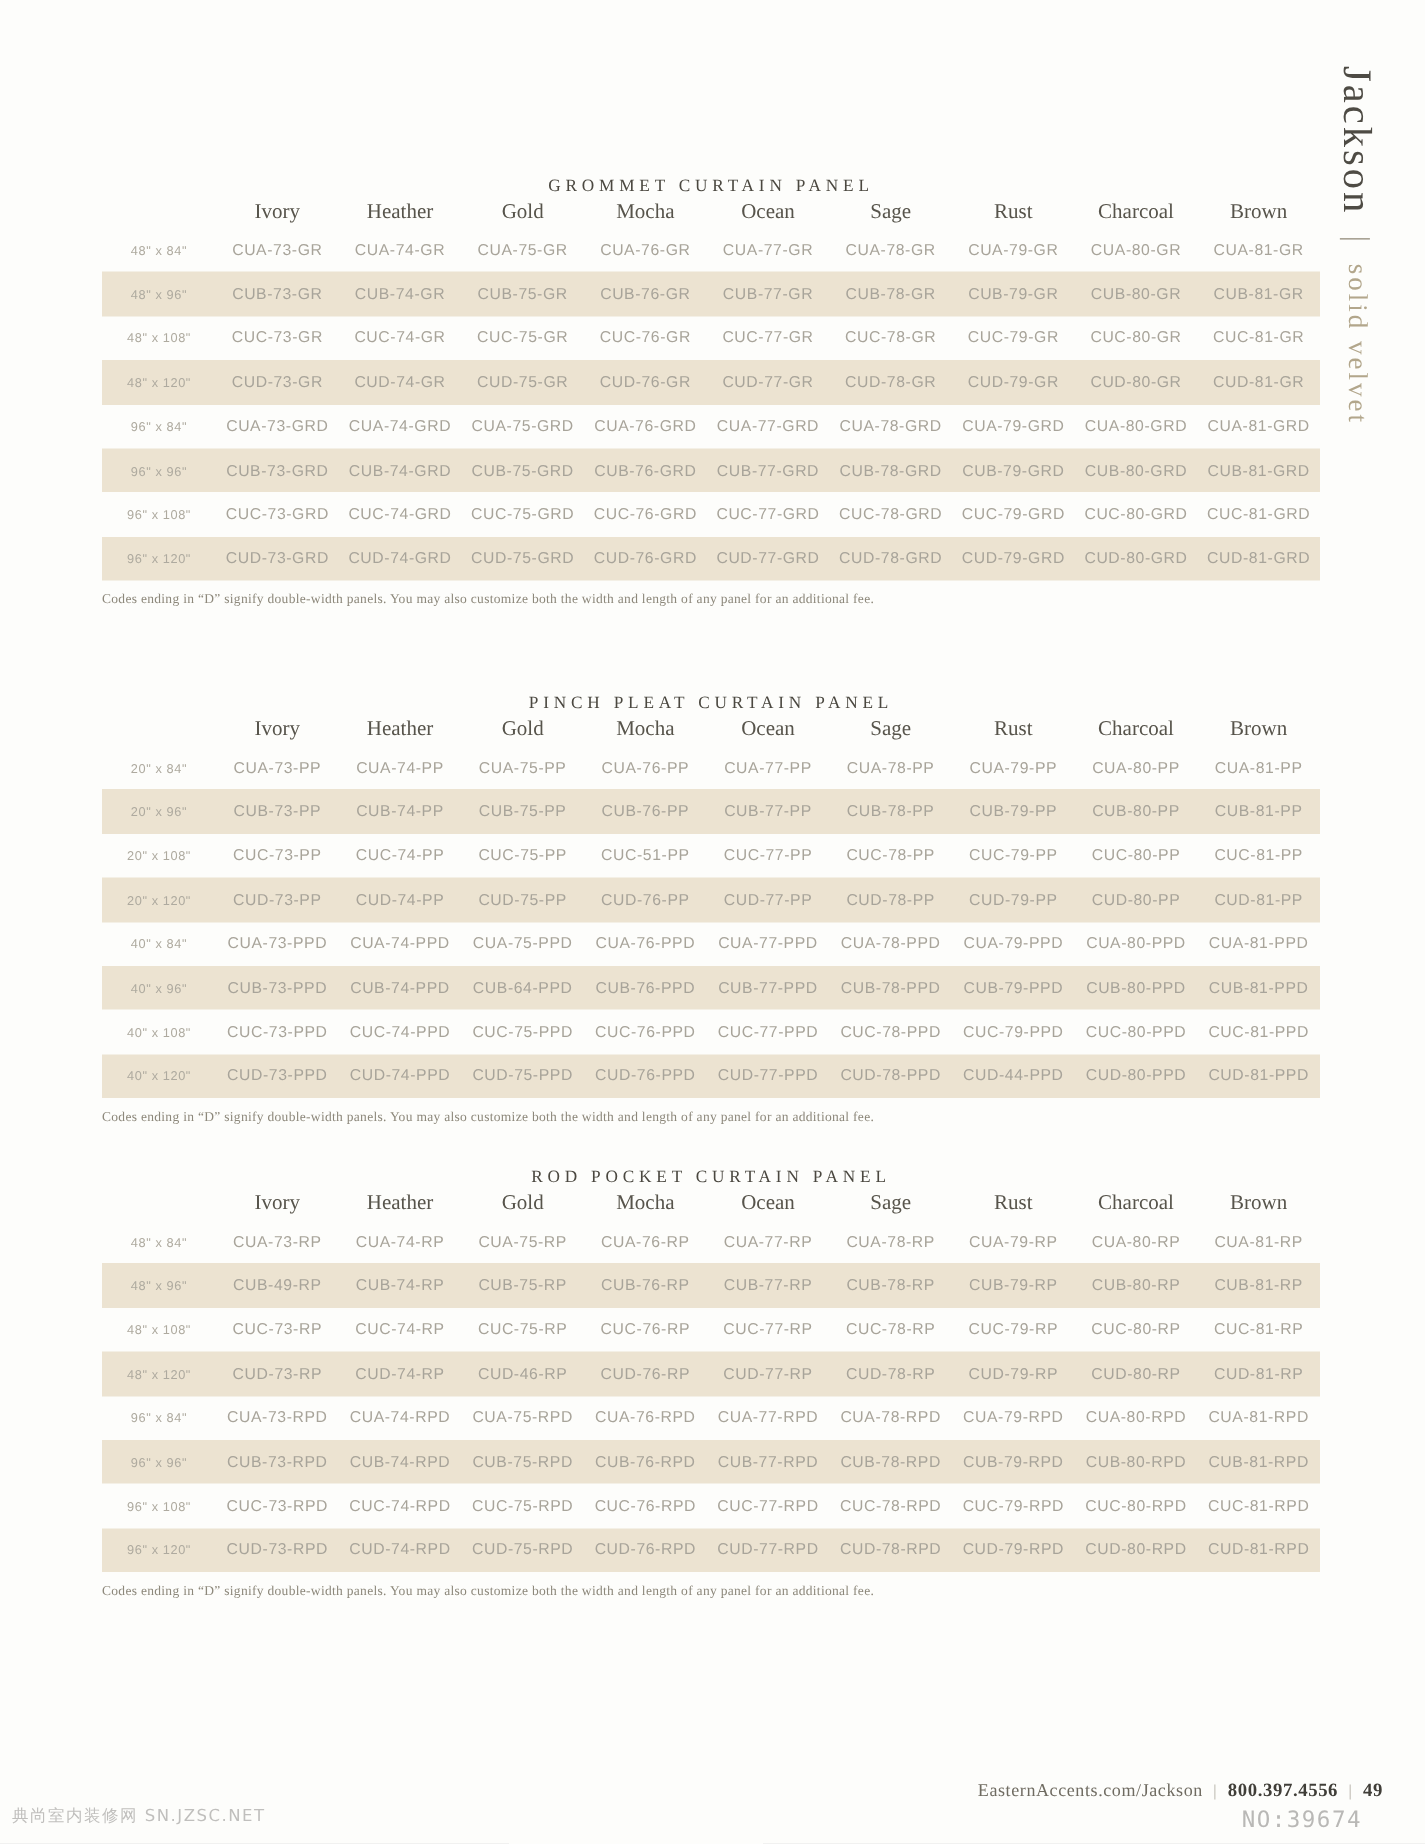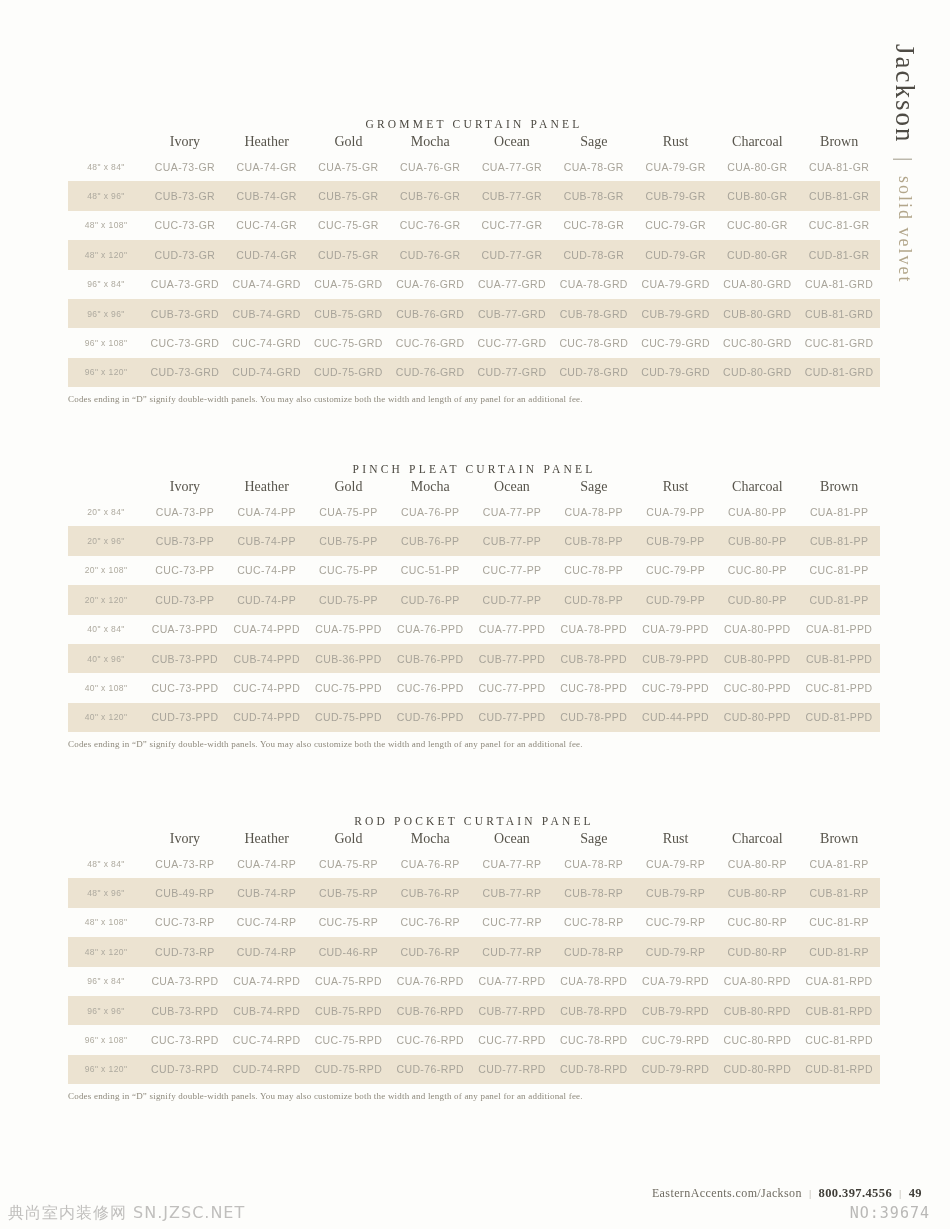--- a/index.html
+++ b/index.html
@@ -2,21 +2,21 @@
 <html><head>
 <meta charset="utf-8">
 <style>
   html,body{margin:0;padding:0;background:#e8e8e8;}
   .page{
     position:relative;width:950px;height:1229px;margin:0 auto;
     background:#fdfdfb;overflow:hidden;
     font-family:"Liberation Serif",serif;
   }
   .panel-section{position:absolute;left:68px;width:812px;}
-  #sec0{top:76px;margin-top:40px;} #sec1{top:461px;} #sec2{top:813px;}
+  #sec0{top:76px;margin-top:40px;} #sec1{top:461px;} #sec2{top:777px;}
   .table-title{
     margin:0;height:16px;line-height:16px;text-align:center;
     font-size:11.5px;font-weight:normal;letter-spacing:3.2px;color:#4b4840;
   }
   .tgrid{width:100%;}
   .trow{display:grid;grid-template-columns:76px repeat(9,1fr);align-items:center;}
   .thead{height:20px;}
   .tbody-row{height:29.4px;}
   .shaded{background:#ece3d1;}
   .hcell{text-align:center;font-size:14px;color:#57544b;}
@@ -40,24 +40,24 @@
   .side-sep{font-size:22px;color:#a9a395;padding:14px 0;}
   .collection{font-size:18px;color:#b2a68b;letter-spacing:2px;}
   .footer{
     position:absolute;top:1186px;right:28px;
     font-size:12px;color:#6f6b61;letter-spacing:.4px;white-space:nowrap;
   }
   .footer .fsep{color:#b3afa5;margin:0 7px;font-size:11px;}
   .footer .phone,.footer .pagenum{font-weight:bold;color:#403e38;font-size:12.5px;}
   .wm-left{
     position:absolute;left:8px;top:1203px;
-    font-family:"DejaVu Sans",sans-serif;font-size:16px;color:#c0bfbd;letter-spacing:1px;
+    font-family:"DejaVu Sans",sans-serif;font-size:11px;color:#c0bfbd;letter-spacing:1px;
   }
   .wm-right{
-    position:absolute;right:20px;top:1204px;
+    position:absolute;right:42px;top:1204px;
     font-family:"DejaVu Sans Mono",monospace;font-size:15px;color:#b9b8b6;letter-spacing:1px;
   }
 </style>
 </head>
 <body>
 
 <div class="page">
 
   <div class="sidebar">
     <span class="brand">Jackson</span><span class="side-sep">|</span><span class="collection">solid velvet</span>
@@ -250,21 +250,21 @@
           <div class="code-cell">CUA-77-PPD</div>
           <div class="code-cell">CUA-78-PPD</div>
           <div class="code-cell">CUA-79-PPD</div>
           <div class="code-cell">CUA-80-PPD</div>
           <div class="code-cell">CUA-81-PPD</div>
         </div>
         <div class="trow tbody-row shaded" style="background-color: rgb(236, 227, 209);">
           <div class="size-cell">40" x 96"</div>
           <div class="code-cell">CUB-73-PPD</div>
           <div class="code-cell">CUB-74-PPD</div>
-          <div class="code-cell">CUB-36-PPD</div>
+          <div class="code-cell">CUB-64-PPD</div>
           <div class="code-cell">CUB-76-PPD</div>
           <div class="code-cell">CUB-77-PPD</div>
           <div class="code-cell">CUB-78-PPD</div>
           <div class="code-cell">CUB-79-PPD</div>
           <div class="code-cell">CUB-80-PPD</div>
           <div class="code-cell">CUB-81-PPD</div>
         </div>
         <div class="trow tbody-row">
           <div class="size-cell">40" x 108"</div>
           <div class="code-cell">CUC-73-PPD</div>

